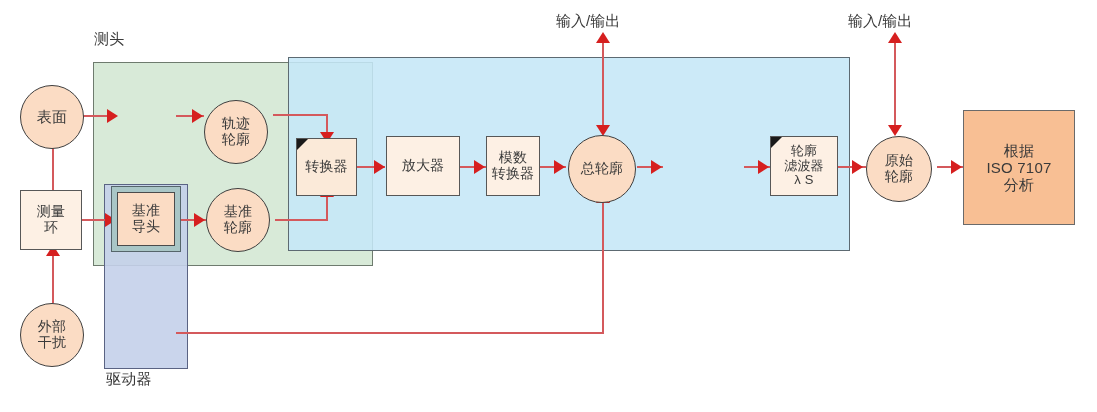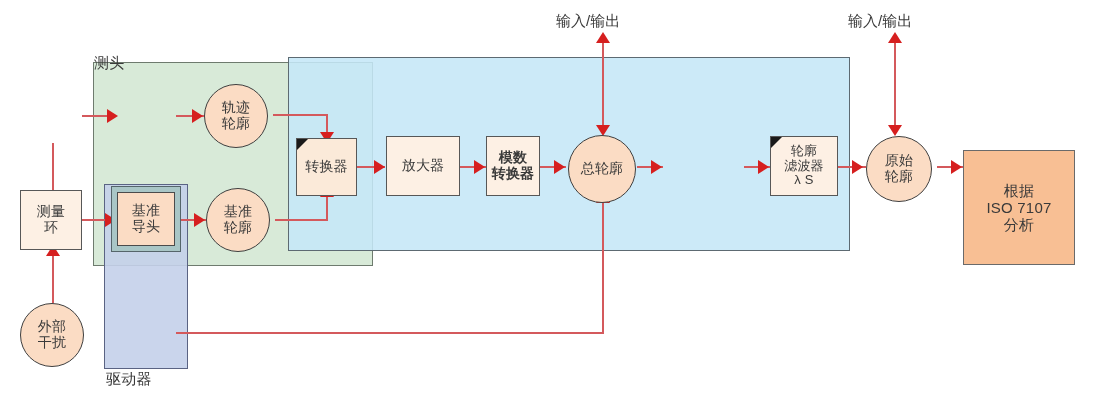--- a/index.html
+++ b/index.html
@@ -34,21 +34,21 @@
     background:rgba(196,208,234,0.90);
     border:1.2px solid #5a6383;
   }
   .grp-label{
     position:absolute;
     font-size:15px;
     color:#3a3a3a;
     white-space:nowrap;
     letter-spacing:0.2px;
   }
-  .lbl-probe{ left:94px; top:54px; }
+  .lbl-probe{ left:94px; top:30px; }
   .lbl-ztrans{ left:279px; top:37px; }
   .lbl-driver{ left:106px; top:370px; }
 
   
   .node{
     position:absolute;
     box-sizing:border-box;
     display:flex;
     align-items:center;
     justify-content:center;
@@ -179,37 +179,40 @@
   <div class="ln lnv" style="left:602px;top:38px;height:95px;"></div>
   <div class="arrow ar-u" style="left:596px;top:32px;"></div>
   <div class="arrow ar-d" style="left:596px;top:125px;"></div>
   <div class="io-label" style="left:556px;top:12px;">输入/输出</div>
 
   <div class="ln lnv" style="left:894px;top:38px;height:95px;"></div>
   <div class="arrow ar-u" style="left:888px;top:32px;"></div>
   <div class="arrow ar-d" style="left:888px;top:125px;"></div>
   <div class="io-label" style="left:848px;top:12px;">输入/输出</div>
 
+  <div class="node circle" style="left:20px;top:85px;width:64px;height:64px;font-size:15px;">
+    <span class="nlabel">表面</span>
+  </div>
 
   <div class="node circle" style="left:20px;top:303px;width:64px;height:64px;">
     <span>
       <span class="nlabel">外部</span>
       <span class="nlabel">干扰</span>
     </span>
   </div>
 
   <div class="node rect-pale" style="left:20px;top:190px;width:62px;height:60px;">
     <span>
       <span class="nlabel">测量</span>
       <span class="nlabel">环</span>
     </span>
   </div>
 
 
-  <div class="node circle" style="left:204px;top:84px;width:64px;height:64px;">
+  <div class="node circle" style="left:204px;top:100px;width:64px;height:64px;">
     <span>
       <span class="nlabel">轨迹</span>
       <span class="nlabel">轮廓</span>
     </span>
   </div>
 
   <div class="node framed" style="left:111px;top:186px;width:70px;height:66px;">
     <span class="inner">
       <span>
         <span class="nlabel">基准</span>
@@ -228,21 +231,21 @@
 
   <div class="node rect" style="left:296px;top:138px;width:61px;height:58px;">
     <span class="corner"></span>
     <span class="nlabel">转换器</span>
   </div>
 
   <div class="node rect-pale" style="left:386px;top:136px;width:74px;height:60px;">
     <span class="nlabel">放大器</span>
   </div>
 
-  <div class="node rect-pale" style="left:486px;top:136px;width:54px;height:60px;font-weight:bold;">
+  <div class="node rect-pale" style="left:486px;top:136px;width:54px;height:60px;">
     <span>
       <span class="nlabel">模数</span>
       <span class="nlabel">转换器</span>
     </span>
   </div>
 
   <div class="node circle" style="left:568px;top:135px;width:68px;height:68px;">
     <span class="nlabel">总轮廓</span>
   </div>
 
@@ -256,21 +259,21 @@
     </span>
   </div>
 
   <div class="node circle" style="left:866px;top:136px;width:66px;height:66px;">
     <span>
       <span class="nlabel">原始</span>
       <span class="nlabel">轮廓</span>
     </span>
   </div>
 
-  <div class="node rect-strong" style="left:963px;top:110px;width:112px;height:115px;font-size:15px;margin-top:40px;">
+  <div class="node rect-strong" style="left:963px;top:110px;width:112px;height:115px;font-size:15px;">
     <span>
       <span class="nlabel">根据</span>
       <span class="nlabel">ISO 7107</span>
       <span class="nlabel">分析</span>
     </span>
   </div>
 
 </div>
 
 </body></html>

